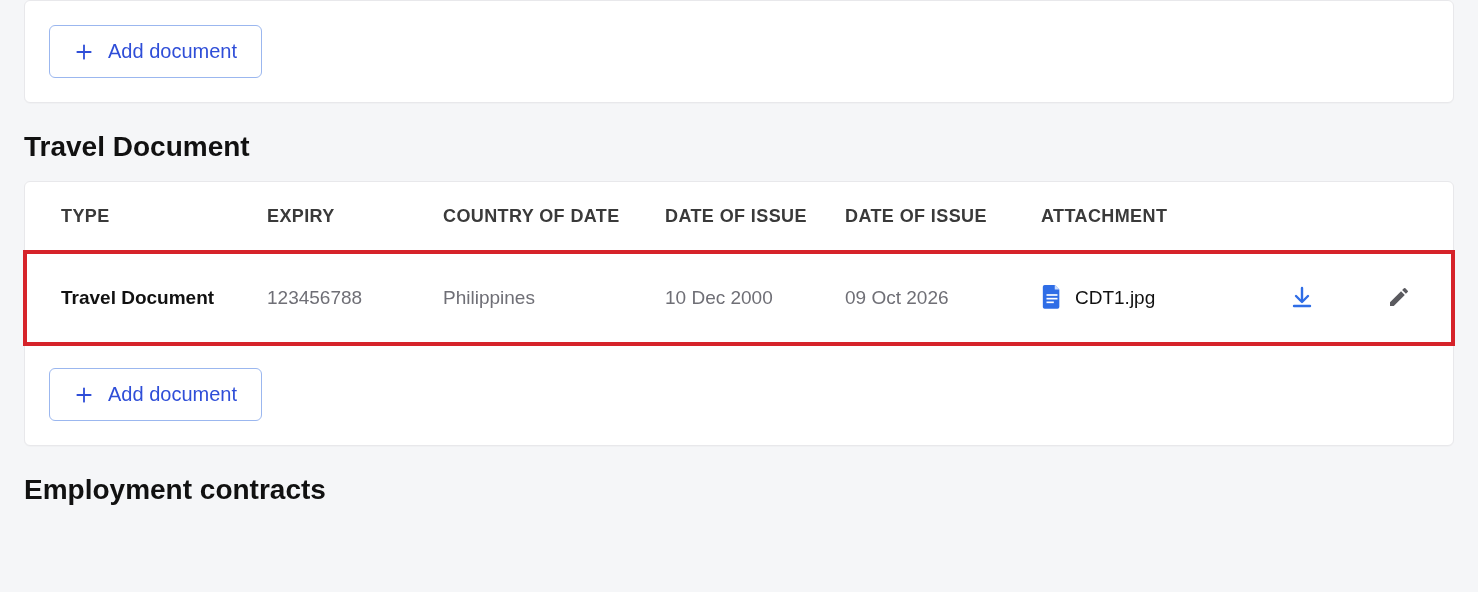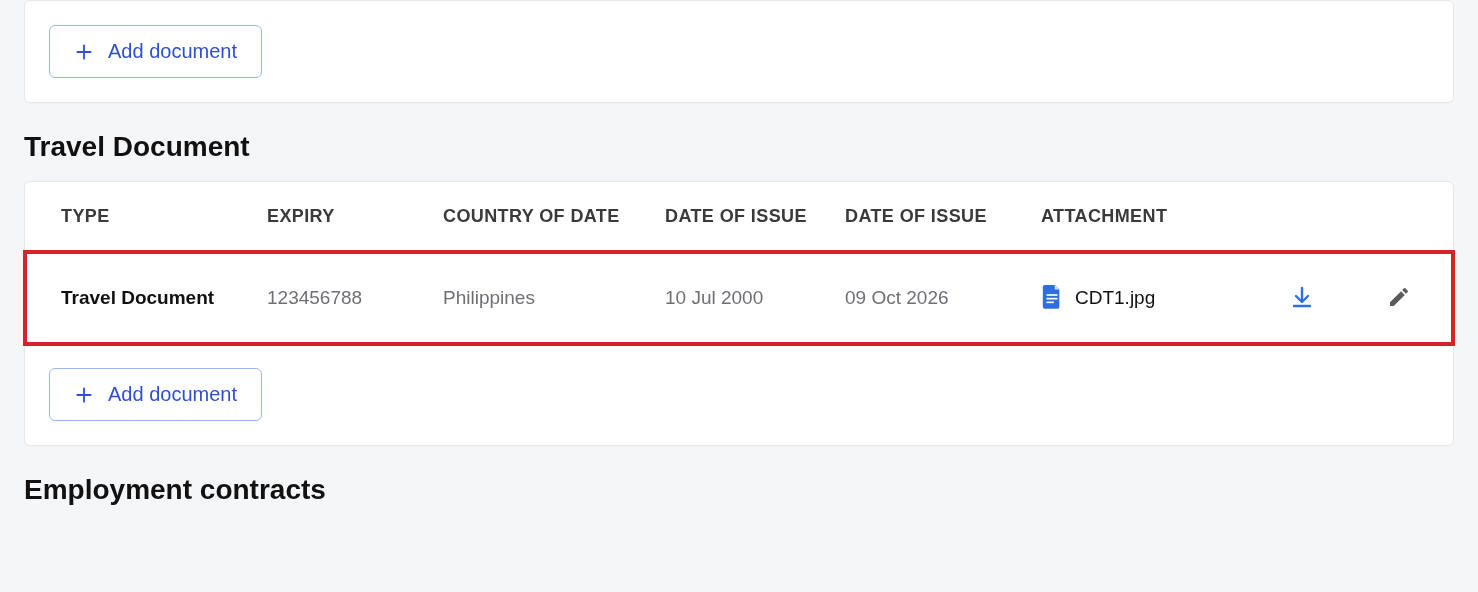--- a/index.html
+++ b/index.html
@@ -126,21 +126,21 @@
         <th>DATE OF ISSUE</th>
         <th>ATTACHMENT</th>
         <th></th>
       </tr>
     </thead>
     <tbody>
       <tr class="row-highlight">
         <td class="type-cell">Travel Document</td>
         <td>123456788</td>
         <td>Philippines</td>
-        <td>10 Jul 2000</td>
+        <td>10 Dec 2000</td>
         <td>09 Oct 2026</td>
         <td>
           <span class="attach-cell">
             <span class="file-icon">
               <svg viewBox="0 0 24 28">
                 <path d="M4 2 h11 l5 5 v19 a2 2 0 0 1 -2 2 H4 a2 2 0 0 1 -2 -2 V4 a2 2 0 0 1 2 -2 z" fill="#2f6de6"></path>
                 <path d="M15 2 v5 h5" fill="#cfe0ff"></path>
                 <rect x="6" y="12" width="12" height="1.8" fill="#ffffff"></rect>
                 <rect x="6" y="16" width="12" height="1.8" fill="#ffffff"></rect>
                 <rect x="6" y="20" width="8" height="1.8" fill="#ffffff"></rect>

